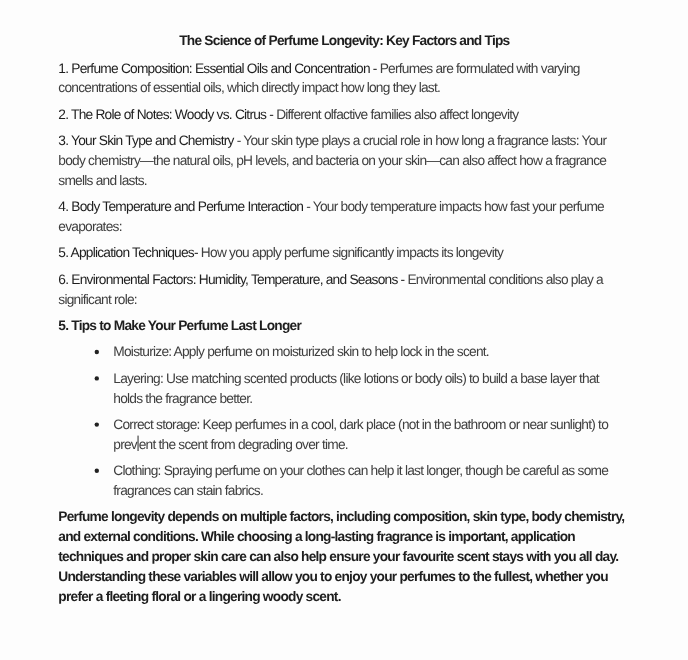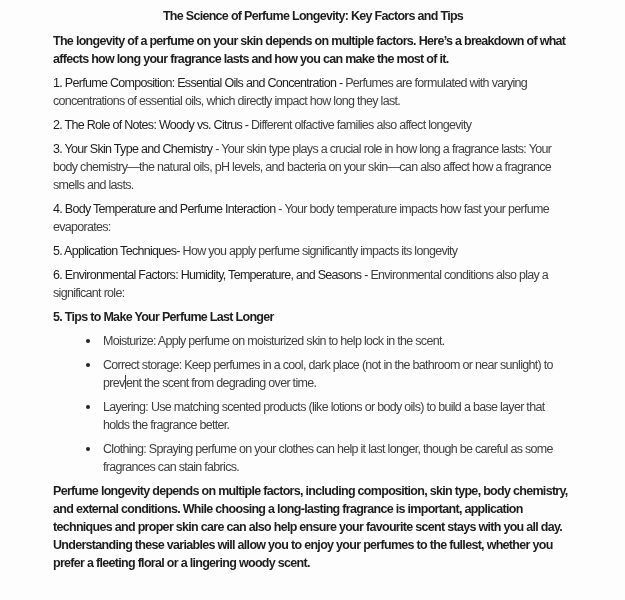--- a/index.html
+++ b/index.html
@@ -5,21 +5,21 @@
   * { margin: 0; padding: 0; box-sizing: border-box; }
   html, body { width: 625px; height: 600px; }
   body {
     background: #fdfdfd;
     font-family: "Liberation Sans", sans-serif;
     overflow: hidden;
   }
   .page {
     width: 625px;
     height: 600px;
-    padding: 7px 52px 0 53px;
+    padding: 28px 52px 0 53px;
     font-size: 12.5px;
     line-height: 18px;
     letter-spacing: -0.7px;
     color: #3f3f3f;
     cursor: text;
   }
   .title {
     font-size: 12.5px;
     font-weight: bold;
     color: #1e1e1e;
@@ -58,38 +58,37 @@
     vertical-align: -2px;
   }
 </style>
 </head>
 <body>
 
 <div class="page">
 
   <h1 class="title">The Science of Perfume Longevity: Key Factors and Tips</h1>
 
-  <p class="para bold">The longevity of a perfume on your skin depends on multiple factors. Here’s a breakdown of what affects how long your fragrance lasts and how you can make the most of it.</p>
 
   <p class="para"><strong class="lead">1. Perfume Composition: Essential Oils and Concentration -</strong><span> Perfumes are formulated with varying concentrations of essential oils, which directly impact how long they last.</span></p>
 
   <p class="para"><strong class="lead">2. The Role of Notes: Woody vs. Citrus -</strong><span> Different olfactive families also affect longevity</span></p>
 
   <p class="para"><strong class="lead">3. Your Skin Type and Chemistry</strong><span> - Your skin type plays a crucial role in how long a fragrance lasts: Your body chemistry—the natural oils, pH levels, and bacteria on your skin—can also affect how a fragrance smells and lasts.</span></p>
 
   <p class="para"><strong class="lead">4. Body Temperature and Perfume Interaction</strong><span> - Your body temperature impacts how fast your perfume evaporates:</span></p>
 
   <p class="para"><strong class="lead">5. Application Techniques-</strong><span> How you apply perfume significantly impacts its longevity</span></p>
 
   <p class="para"><strong class="lead">6. Environmental Factors: Humidity, Temperature, and Seasons -</strong><span> Environmental conditions also play a significant role:</span></p>
 
   <p class="para bold">5. Tips to Make Your Perfume Last Longer</p>
 
   <ul class="tips">
     <li><span>Moisturize: Apply perfume on moisturized skin to help lock in the scent.</span></li>
+    <li><span>Layering: Use matching scented products (like lotions or body oils) to build a base layer that holds the fragrance better.</span></li>
     <li><span>Correct storage: Keep perfumes in a cool, dark place (not in the bathroom or near sunlight) to prev</span><span class="caret"></span><span>ent the scent from degrading over time.</span></li>
-    <li><span>Layering: Use matching scented products (like lotions or body oils) to build a base layer that holds the fragrance better.</span></li>
     <li><span>Clothing: Spraying perfume on your clothes can help it last longer, though be careful as some fragrances can stain fabrics.</span></li>
   </ul>
 
   <p class="para bold">Perfume longevity depends on multiple factors, including composition, skin type, body chemistry, and external conditions. While choosing a long-lasting fragrance is important, application techniques and proper skin care can also help ensure your favourite scent stays with you all day. Understanding these variables will allow you to enjoy your perfumes to the fullest, whether you prefer a fleeting floral or a lingering woody scent.</p>
 
 </div>
 
 </body></html>

